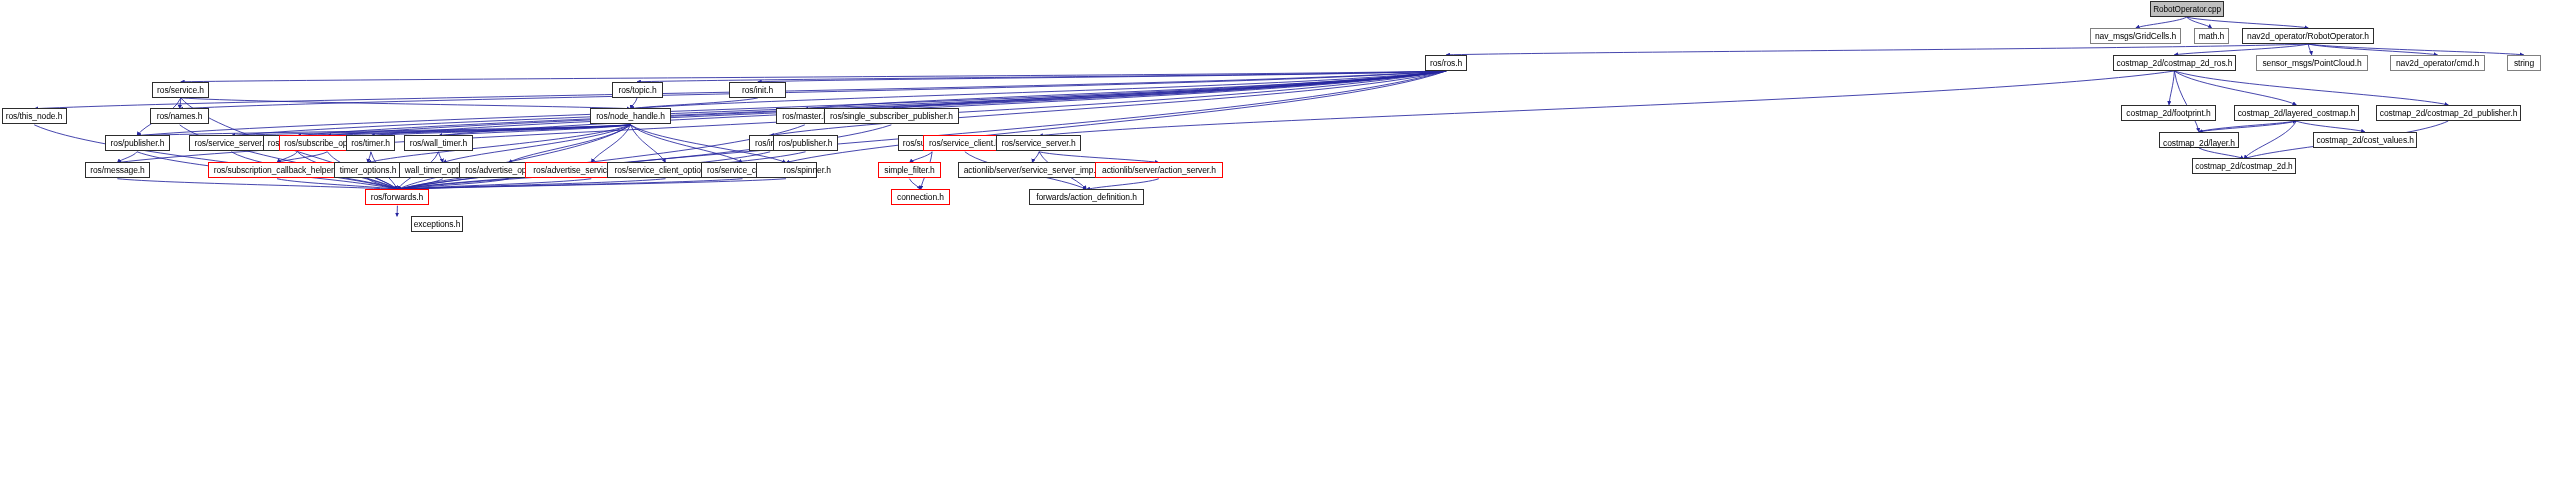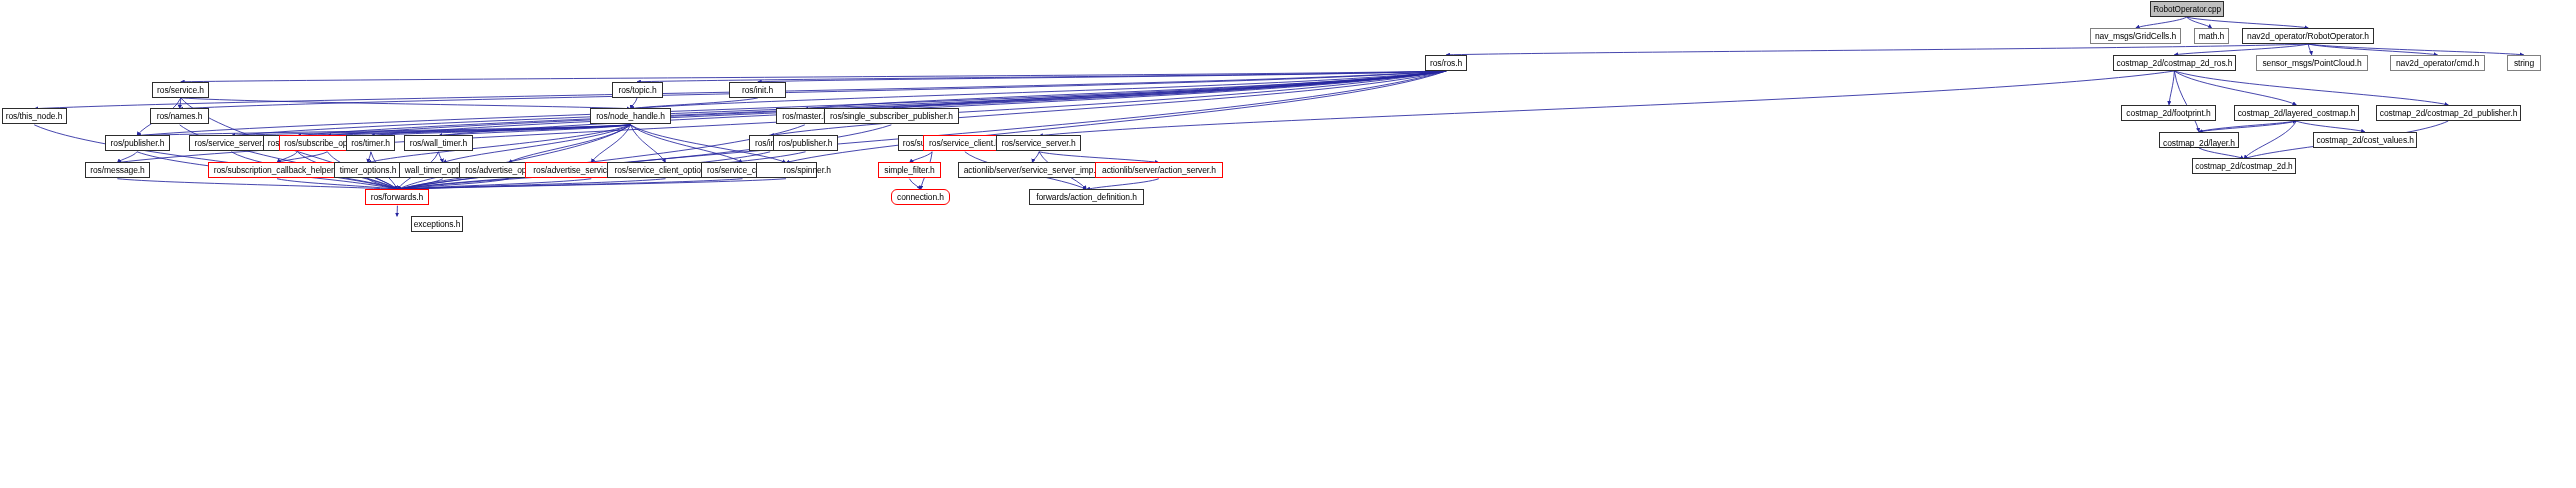--- a/index.html
+++ b/index.html
@@ -274,21 +274,21 @@
       </div>
       <div class="node b" style="left: 958px; top: 162px; width: 148px;">
         <span>actionlib/server/service_server_imp.h</span>
       </div>
       <div class="node r" style="left: 1095px; top: 162px; width: 128px;">
         <span>actionlib/server/action_server.h</span>
       </div>
       <div class="node r" style="left: 365px; top: 189px; width: 64px; text-align: center;">
         <span>ros/forwards.h</span>
       </div>
-      <div class="node r" style="left: 891px; top: 189px; width: 59px; border-radius: 6px;">
+      <div class="node r" style="left: 891px; top: 189px; width: 59px;">
         <span>connection.h</span>
       </div>
       <div class="node b" style="left: 1029px; top: 189px; width: 115px;">
         <span>forwards/action_definition.h</span>
       </div>
       <div class="node b" style="left: 367px; top: 216px; width: 52px; margin-left: 44px;">
         <span>exceptions.h</span>
       </div>
     </div>
 </div>

